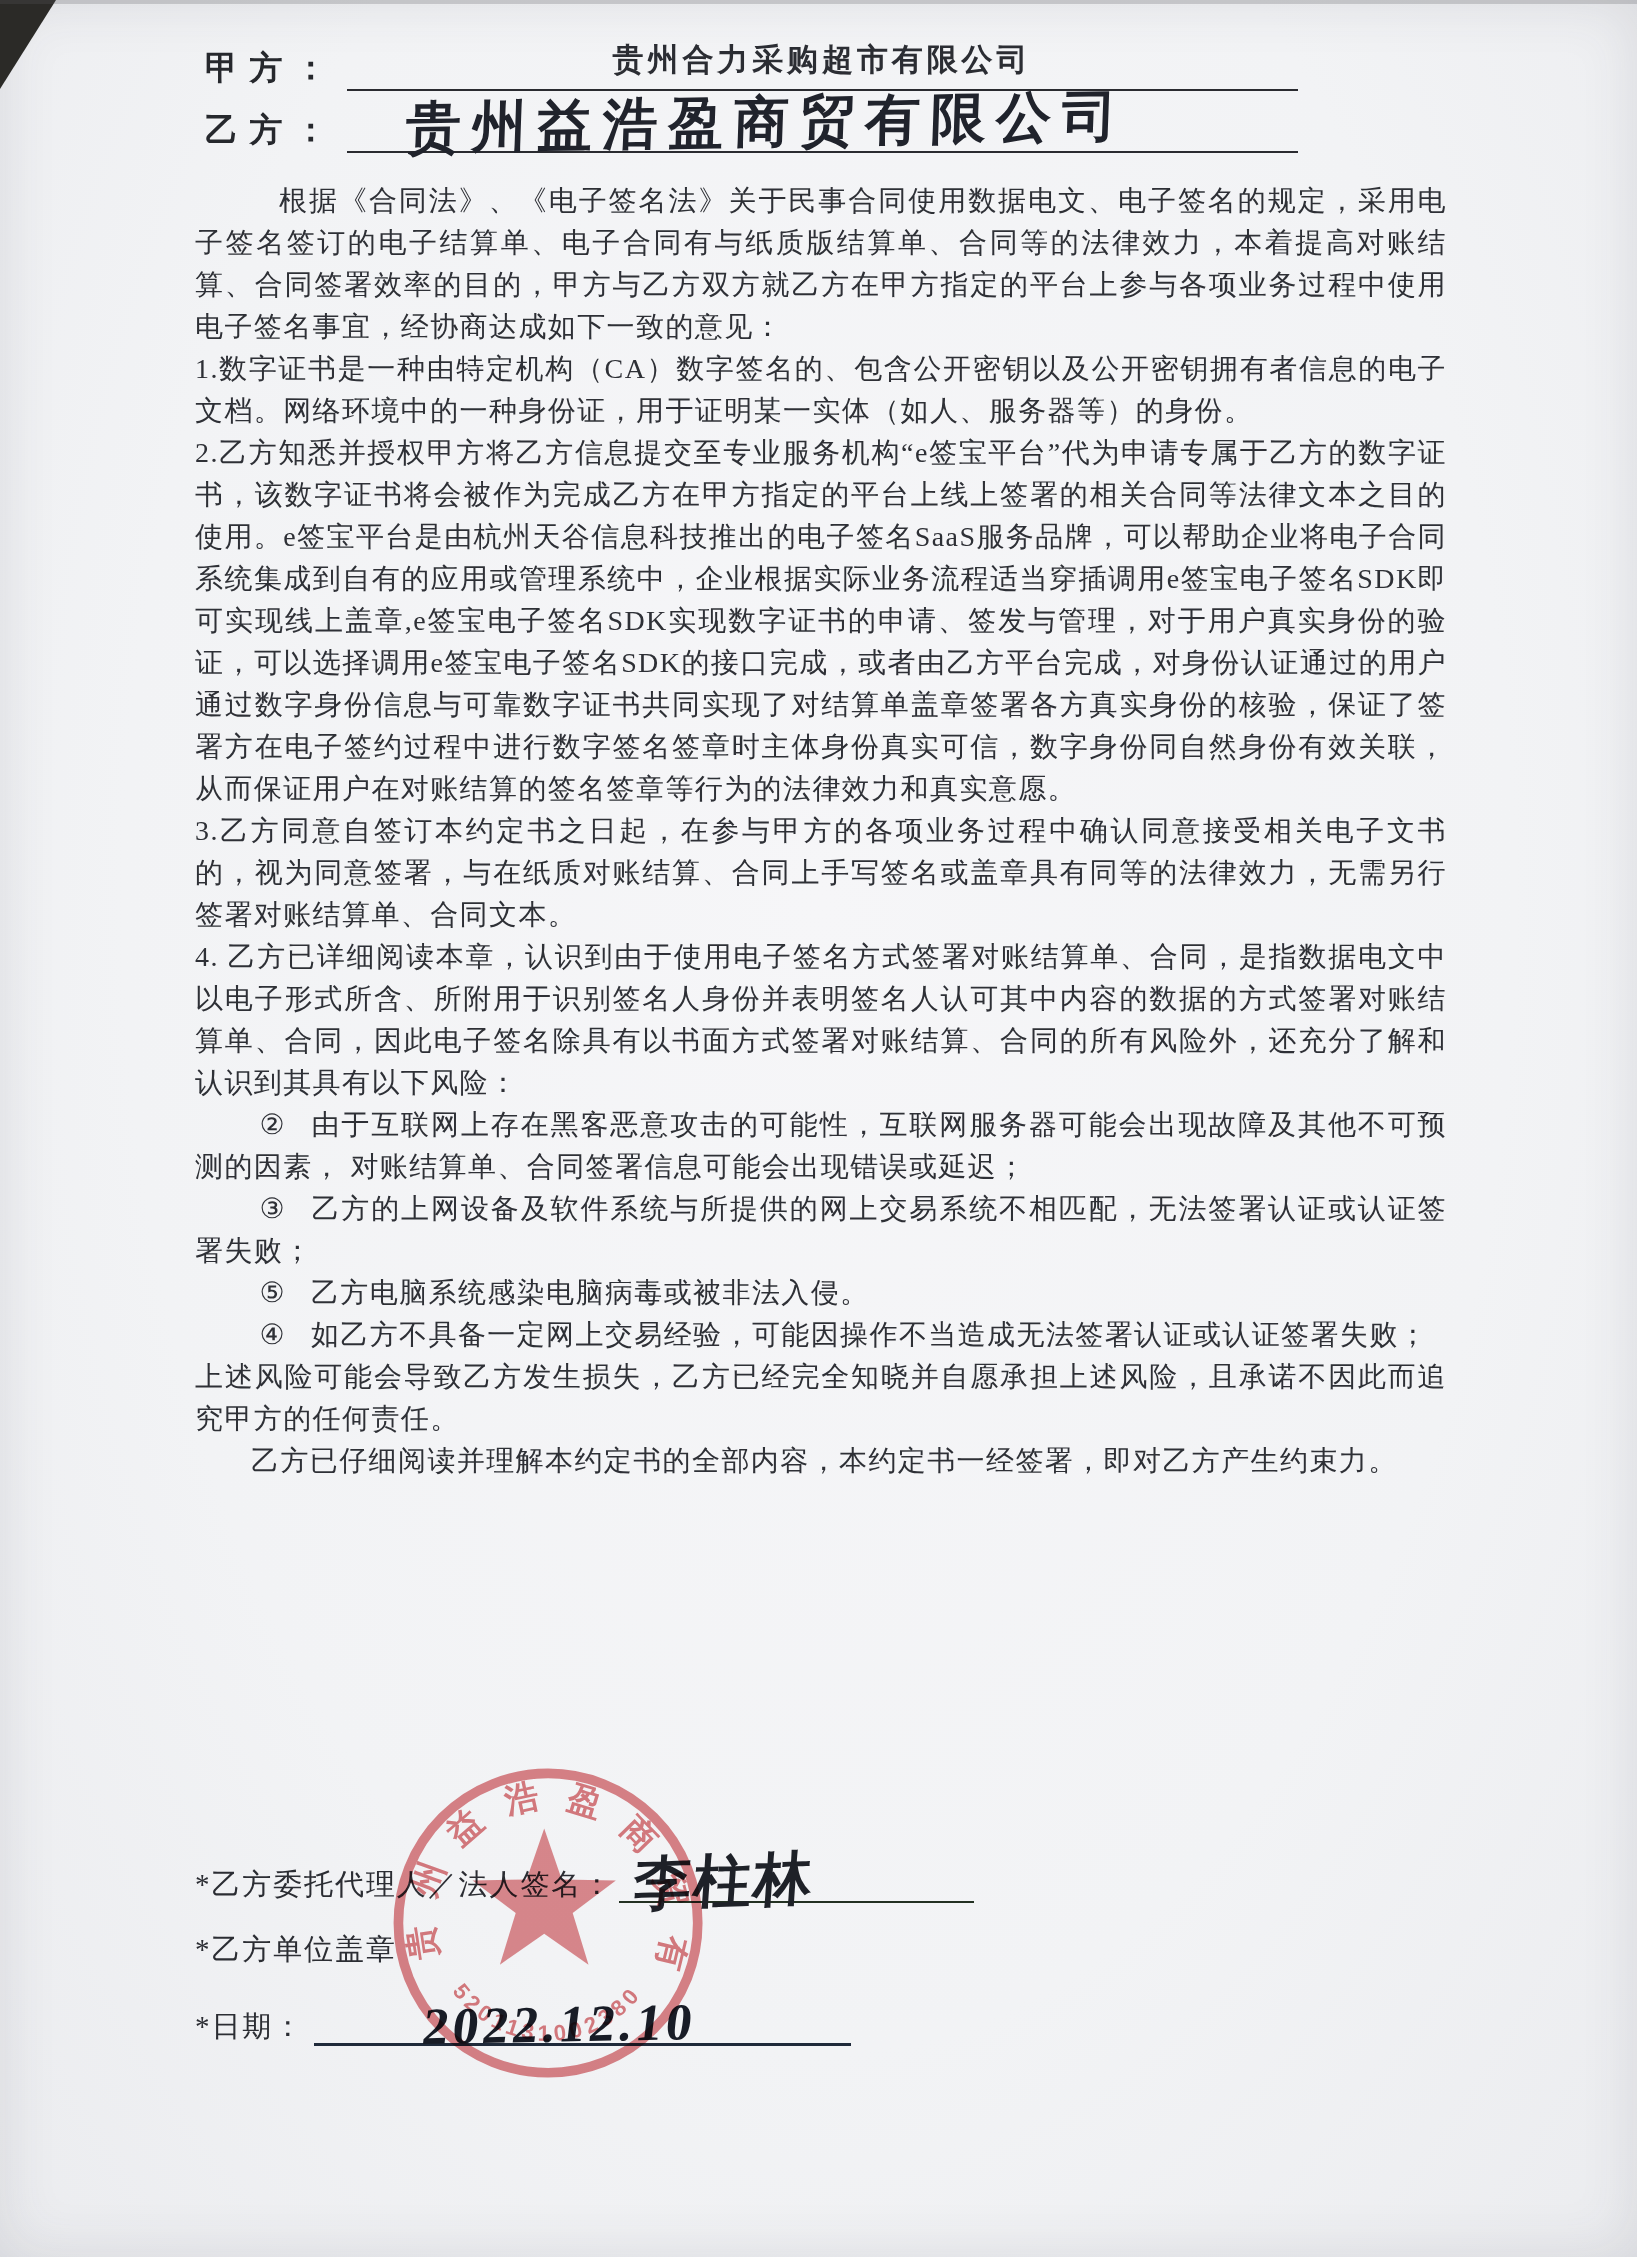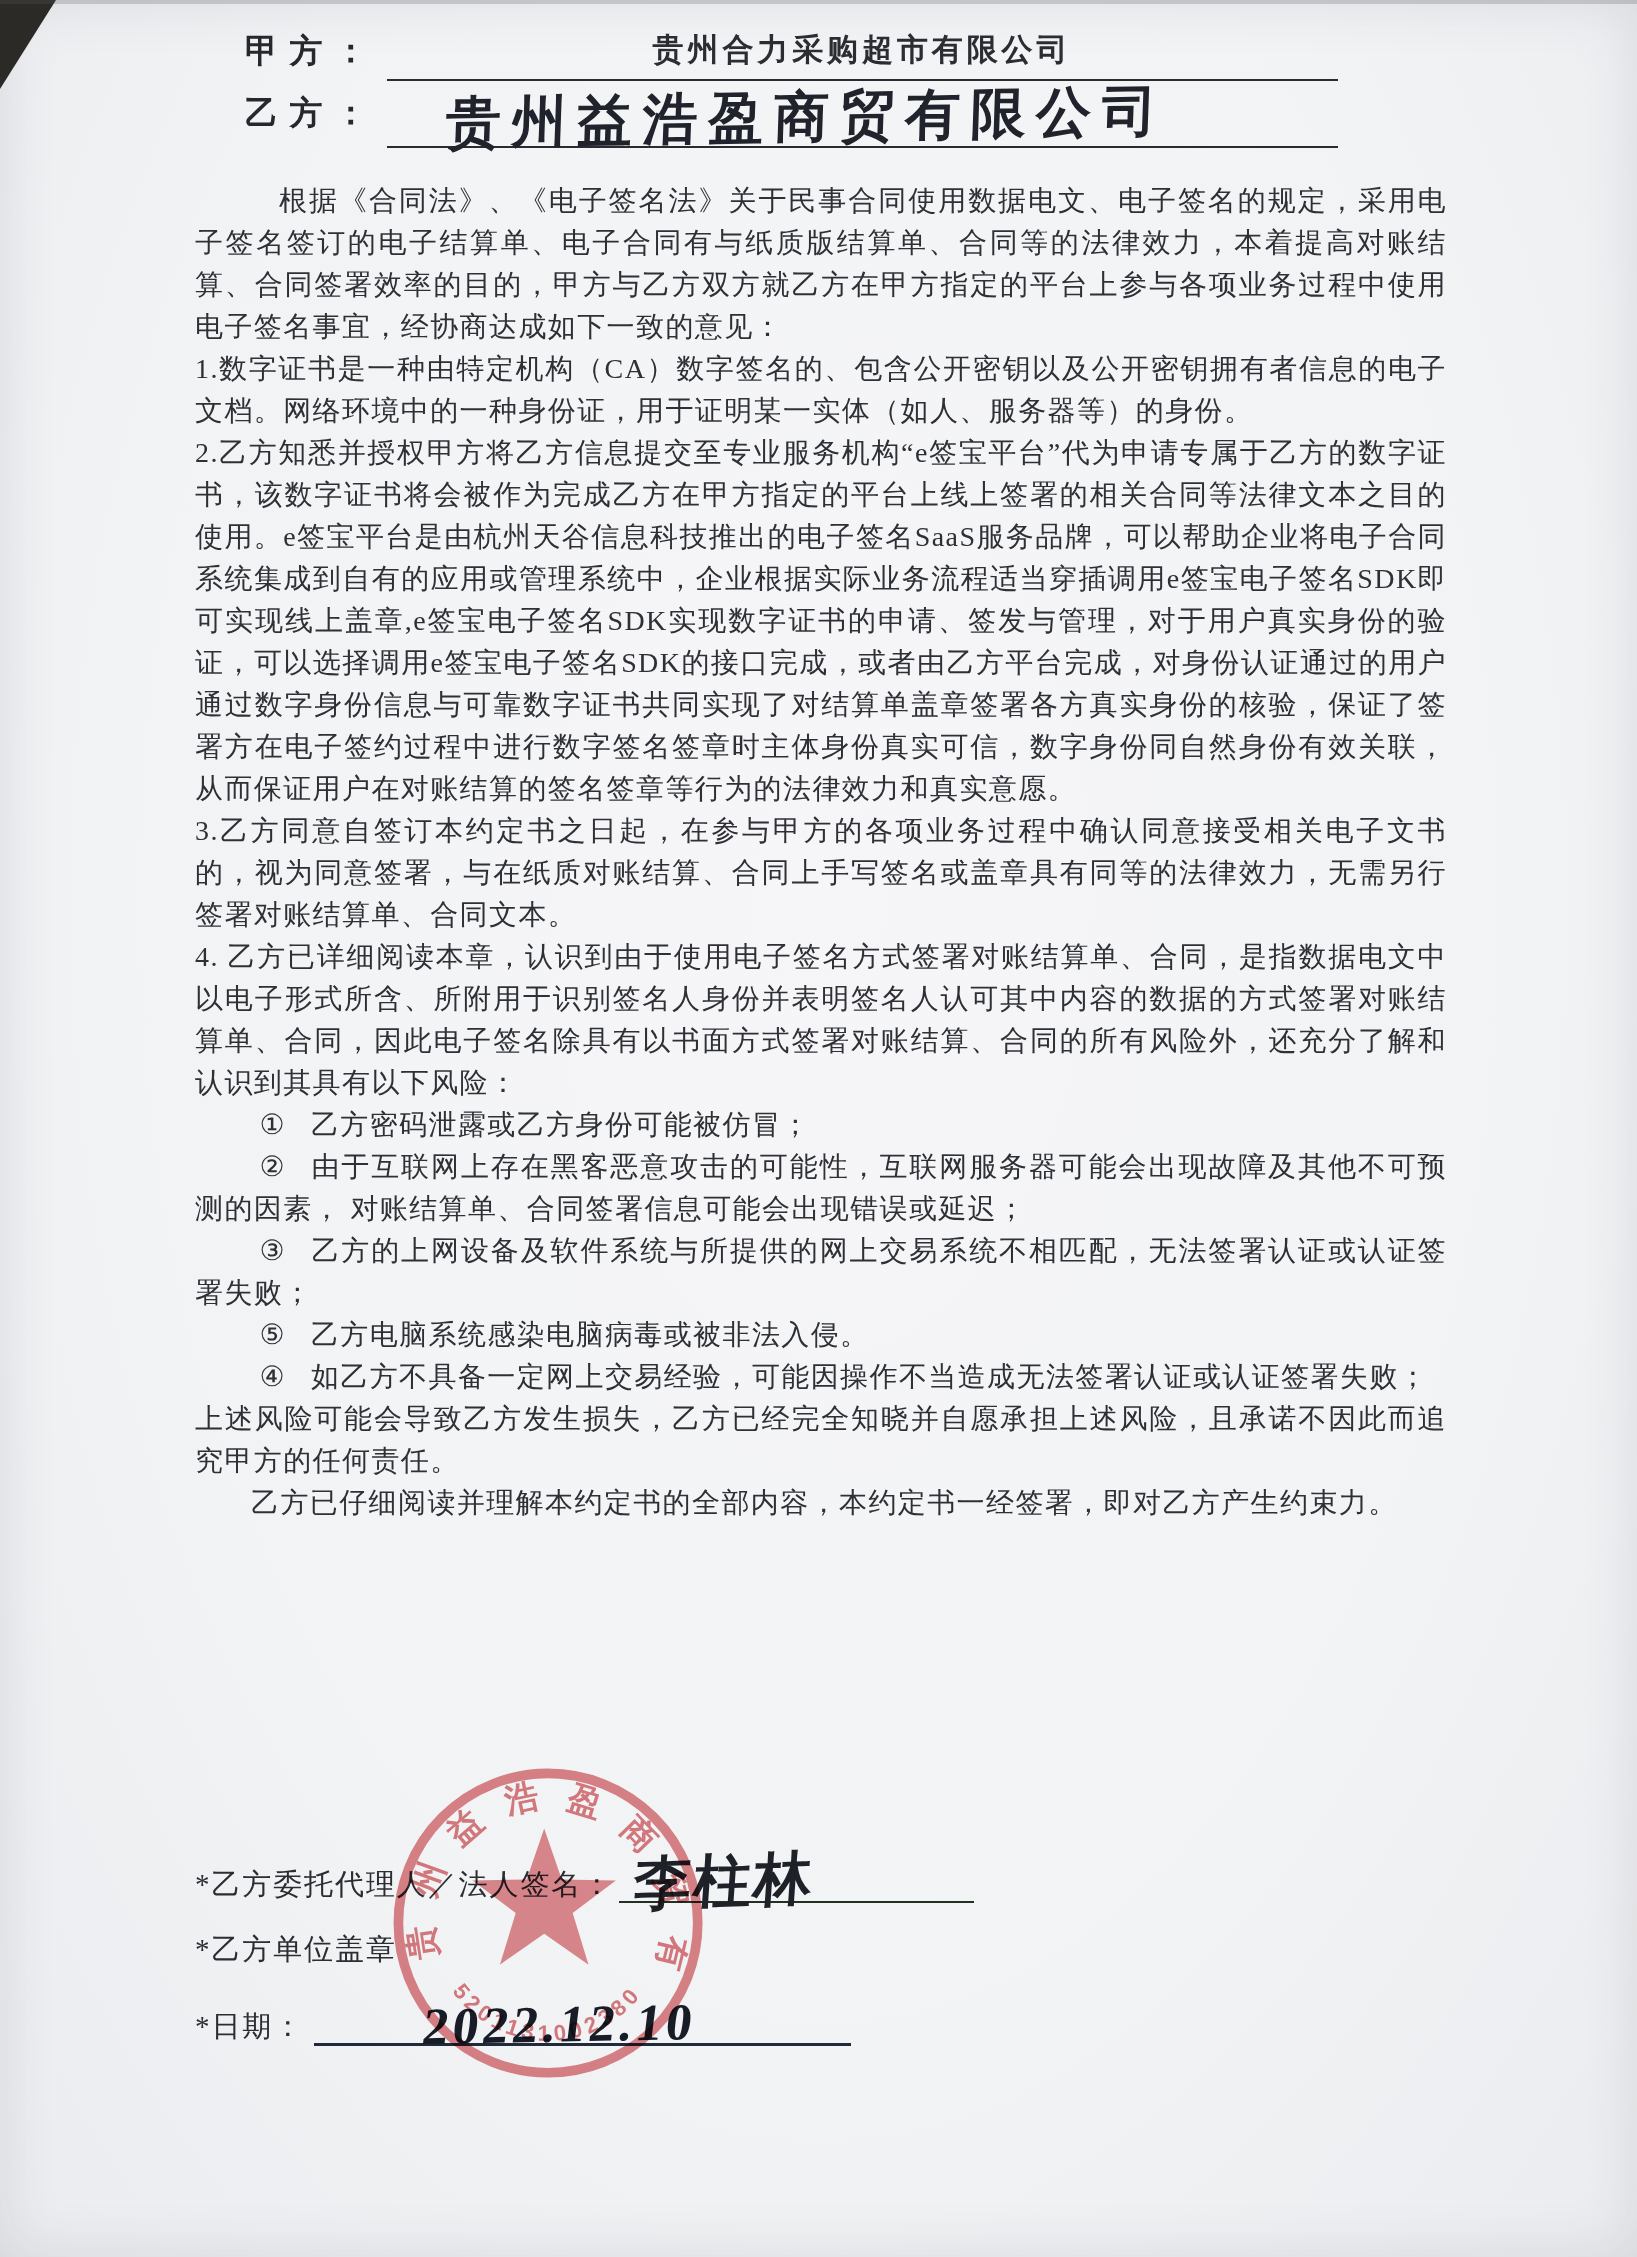--- a/index.html
+++ b/index.html
@@ -22,21 +22,21 @@
   .top-edge{position:absolute;top:0;left:0;right:0;height:3.9px;background:rgba(90,90,96,.25);}
 
   .title{
     margin-top:238px;
     text-align:center;
     font-size:40px;font-weight:700;letter-spacing:8.7px;
     color:#26282d;
   }
 
   .party-section{margin:29px 174px 0 205px;}
-  .party-row{display:flex;align-items:flex-start;height:62px;margin-left:40px;}
+  .party-row{display:flex;align-items:flex-end;height:62px;}
   .party-label{
     font-size:33px;font-weight:700;letter-spacing:11.6px;color:#26282d;
     white-space:nowrap;flex:0 0 auto;
   }
   .party-line{
     flex:0 0 auto;width:951px;margin-left:7.7px;
     border-bottom:2.9px solid #2a2b30;
     display:flex;align-items:baseline;
     min-height:50px;
   }
@@ -118,21 +118,20 @@
   </div>
 
   <div class="body-text">
     <p class="indent-3">根据《合同法》、《电子签名法》关于民事合同使用数据电文、电子签名的规定，采用电子签名签订的电子结算单、电子合同有与纸质版结算单、合同等的法律效力，本着提高对账结算、合同签署效率的目的，甲方与乙方双方就乙方在甲方指定的平台上参与各项业务过程中使用电子签名事宜，经协商达成如下一致的意见：</p>
     <p>1.数字证书是一种由特定机构（CA）数字签名的、包含公开密钥以及公开密钥拥有者信息的电子文档。网络环境中的一种身份证，用于证明某一实体（如人、服务器等）的身份。</p>
     <p>2.乙方知悉并授权甲方将乙方信息提交至专业服务机构“e签宝平台”代为申请专属于乙方的数字证书，该数字证书将会被作为完成乙方在甲方指定的平台上线上签署的相关合同等法律文本之目的使用。e签宝平台是由杭州天谷信息科技推出的电子签名SaaS服务品牌，可以帮助企业将电子合同系统集成到自有的应用或管理系统中，企业根据实际业务流程适当穿插调用e签宝电子签名SDK即可实现线上盖章,e签宝电子签名SDK实现数字证书的申请、签发与管理，对于用户真实身份的验证，可以选择调用e签宝电子签名SDK的接口完成，或者由乙方平台完成，对身份认证通过的用户通过数字身份信息与可靠数字证书共同实现了对结算单盖章签署各方真实身份的核验，保证了签署方在电子签约过程中进行数字签名签章时主体身份真实可信，数字身份同自然身份有效关联，从而保证用户在对账结算的签名签章等行为的法律效力和真实意愿。</p>
     <p>3.乙方同意自签订本约定书之日起，在参与甲方的各项业务过程中确认同意接受相关电子文书的，视为同意签署，与在纸质对账结算、合同上手写签名或盖章具有同等的法律效力，无需另行签署对账结算单、合同文本。</p>
     <p>4. 乙方已详细阅读本章，认识到由于使用电子签名方式签署对账结算单、合同，是指数据电文中以电子形式所含、所附用于识别签名人身份并表明签名人认可其中内容的数据的方式签署对账结算单、合同，因此电子签名除具有以书面方式签署对账结算、合同的所有风险外，还充分了解和认识到其具有以下风险：</p>
 
     <div class="risk">
-      <p><span class="num">①</span><span>乙方密码泄露或乙方身份可能被仿冒；</span></p>
       <p><span class="num">②</span><span>由于互联网上存在黑客恶意攻击的可能性，互联网服务器可能会出现故障及其他不可预测的因素， 对账结算单、合同签署信息可能会出现错误或延迟；</span></p>
       <p><span class="num">③</span><span>乙方的上网设备及软件系统与所提供的网上交易系统不相匹配，无法签署认证或认证签署失败；</span></p>
       <p><span class="num">⑤</span><span>乙方电脑系统感染电脑病毒或被非法入侵。</span></p>
       <p><span class="num">④</span><span>如乙方不具备一定网上交易经验，可能因操作不当造成无法签署认证或认证签署失败；</span></p>
     </div>
 
     <p>上述风险可能会导致乙方发生损失，乙方已经完全知晓并自愿承担上述风险，且承诺不因此而追究甲方的任何责任。</p>
     <p class="indent-2">乙方已仔细阅读并理解本约定书的全部内容，本约定书一经签署，即对乙方产生约束力。</p>
   </div>
 

